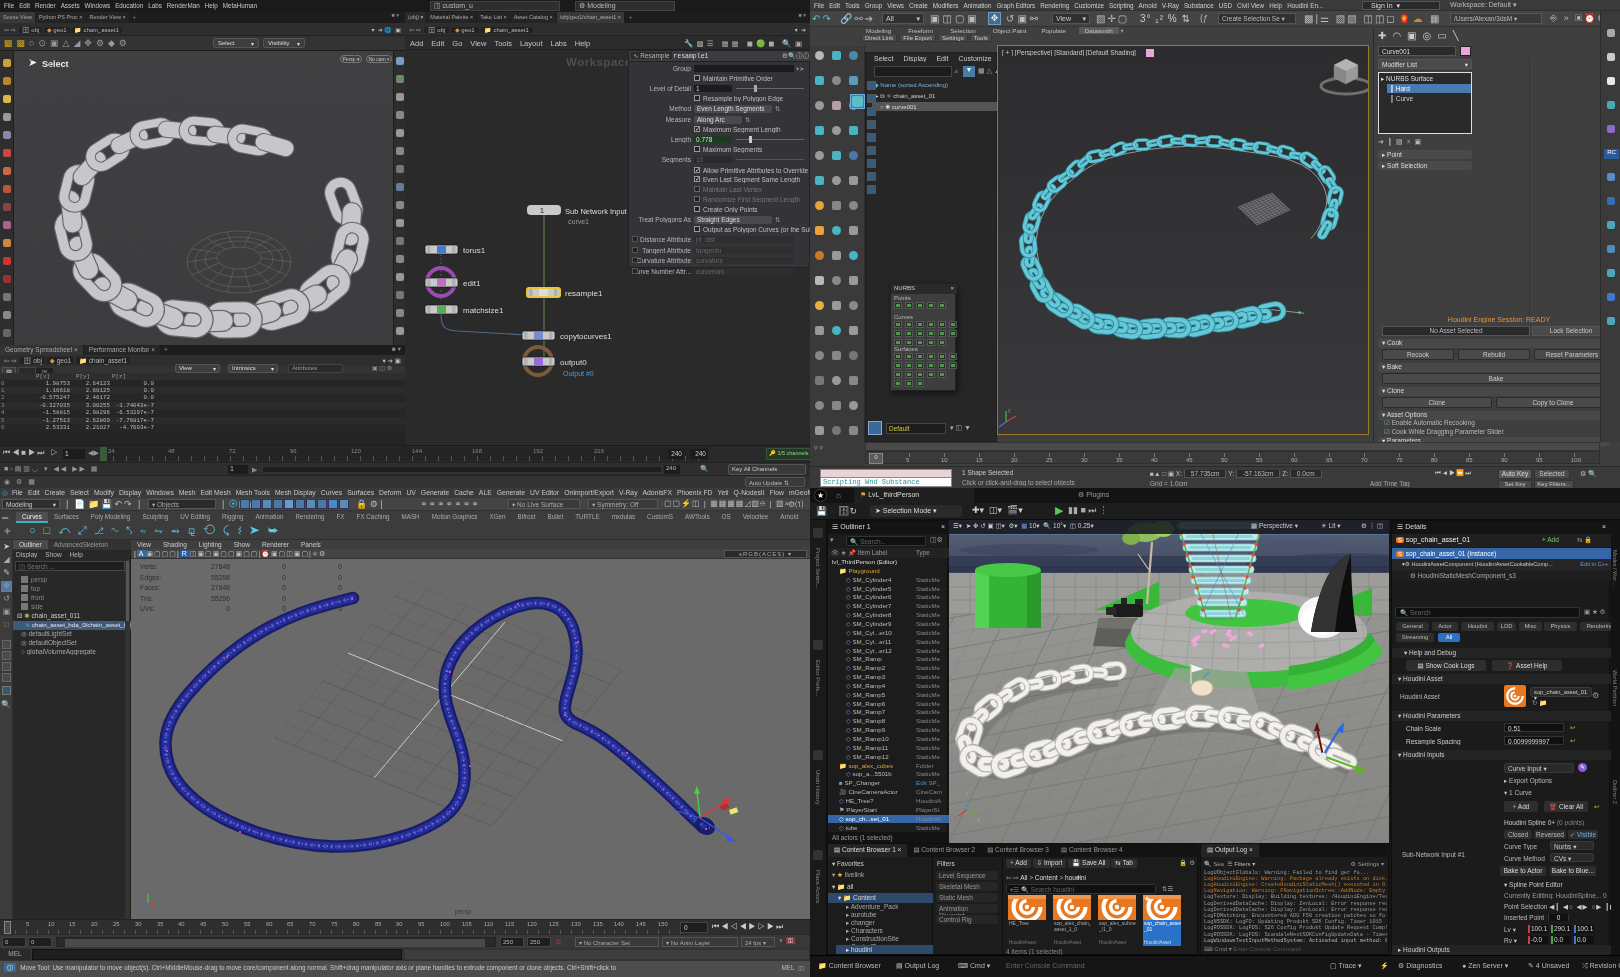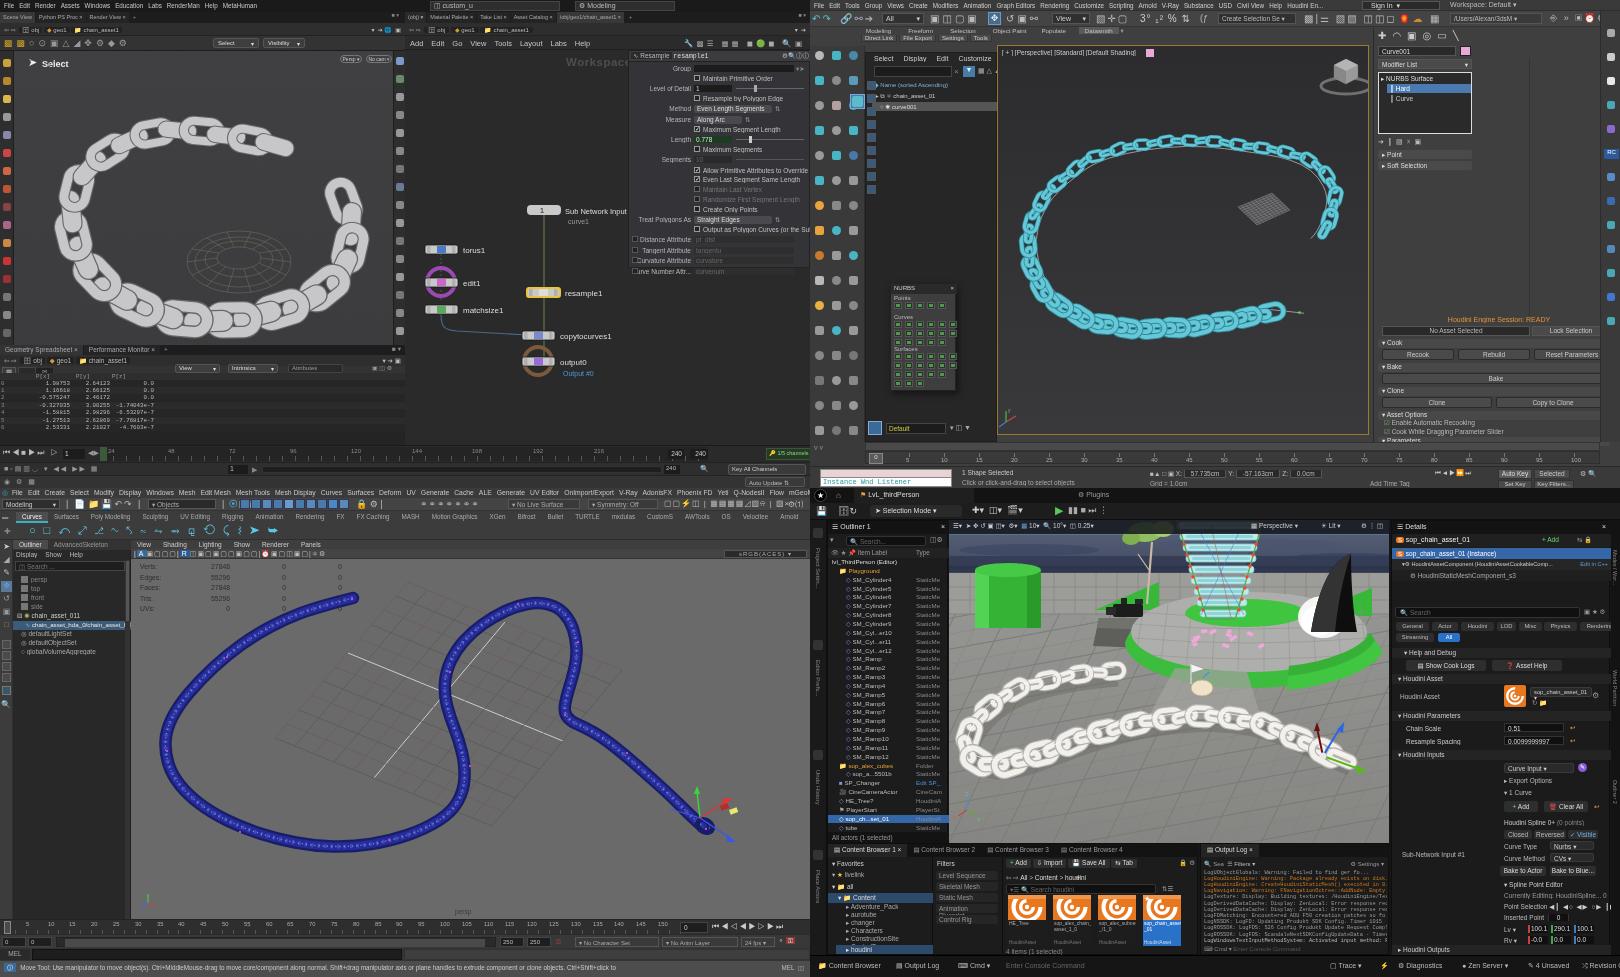--- a/index.html
+++ b/index.html
@@ -1071,21 +1071,21 @@
       <div class="a" style="left:673px;top:1px;width:1px;height:4px;background:#777"></div>
       <div class="a" style="left:670px;top:5px;font-size:6px;color:#aaa">95</div>
       <div class="a" style="left:708px;top:1px;width:1px;height:4px;background:#777"></div>
       <div class="a" style="left:705px;top:5px;font-size:6px;color:#aaa">100</div>
       <div class="a" style="left:3px;top:1px;width:14px;height:11px;background:#5a5a5a;border:1px solid #888;color:#ddd;font-size:6px;text-align:center">0</div>
     </div>
     <div class="a" style="left:0;top:442px;width:55px;height:24px;background:#3a3a3a;font-size:7px;color:#aaa;padding:2px 4px">▿&nbsp;▿</div>
     <div class="a" style="left:0;top:466px;width:810px;height:22px;background:#3a3a3a;border-top:1px solid #2a2a2a">
       <div class="a" style="left:10px;top:2px;width:132px;height:9px;background:#e8d4d4;border:1px solid #888"></div>
       <div class="a" style="left:10px;top:11px;width:132px;height:9px;background:#fdfdfd;border:1px solid #888;border-top:none">
-        <div class="a tx" style="left:2px;top:0px;font-size:7px;color:#2a9a9a;font-family:'Liberation Mono',monospace">Instance Wnd Listener</div>
+        <div class="a tx" style="left:2px;top:0px;font-size:7px;color:#2a9a9a;font-family:'Liberation Mono',monospace">Scripting Wnd Substance</div>
       </div>
       <div class="a tx" style="left:152px;top:2px;font-size:6.5px;color:#ccc">1 Shape Selected</div>
       <div class="a tx" style="left:152px;top:12px;font-size:6.5px;color:#aaa">Click or click-and-drag to select objects</div>
       <div class="a tx" style="left:340px;top:3px;font-size:6.5px;color:#bbb">■▲&nbsp;□&nbsp;▣&nbsp;X: <span style="background:#2a2a2a;padding:0 6px;border:1px solid #555">57.735cm</span>&nbsp;Y: <span style="background:#2a2a2a;padding:0 6px;border:1px solid #555">-57.163cm</span>&nbsp;Z: <span style="background:#2a2a2a;padding:0 6px;border:1px solid #555">0.0cm</span></div>
       <div class="a tx" style="left:340px;top:13px;font-size:6.5px;color:#aaa">Grid = 1.0cm</div>
       <div class="a tx" style="left:560px;top:13px;font-size:6.5px;color:#aaa">Add Time Tag</div>
       <div class="a tx" style="left:625px;top:2px;font-size:6.5px;color:#ccc;letter-spacing:1px">⏮◄▶⏩⏭</div>
       <div class="a" style="left:688px;top:2px;width:34px;height:10px;background:#5a5a5a;border:1px solid #333;font-size:6.5px;color:#ddd;text-align:center">Auto Key</div>
       <div class="a" style="left:724px;top:2px;width:36px;height:10px;background:#4a4a4a;border:1px solid #333;font-size:6.5px;color:#ccc;text-align:center">Selected</div>
       <div class="a" style="left:688px;top:13px;width:34px;height:9px;background:#4a4a4a;border:1px solid #333;font-size:6px;color:#ccc;text-align:center">Set Key</div>

